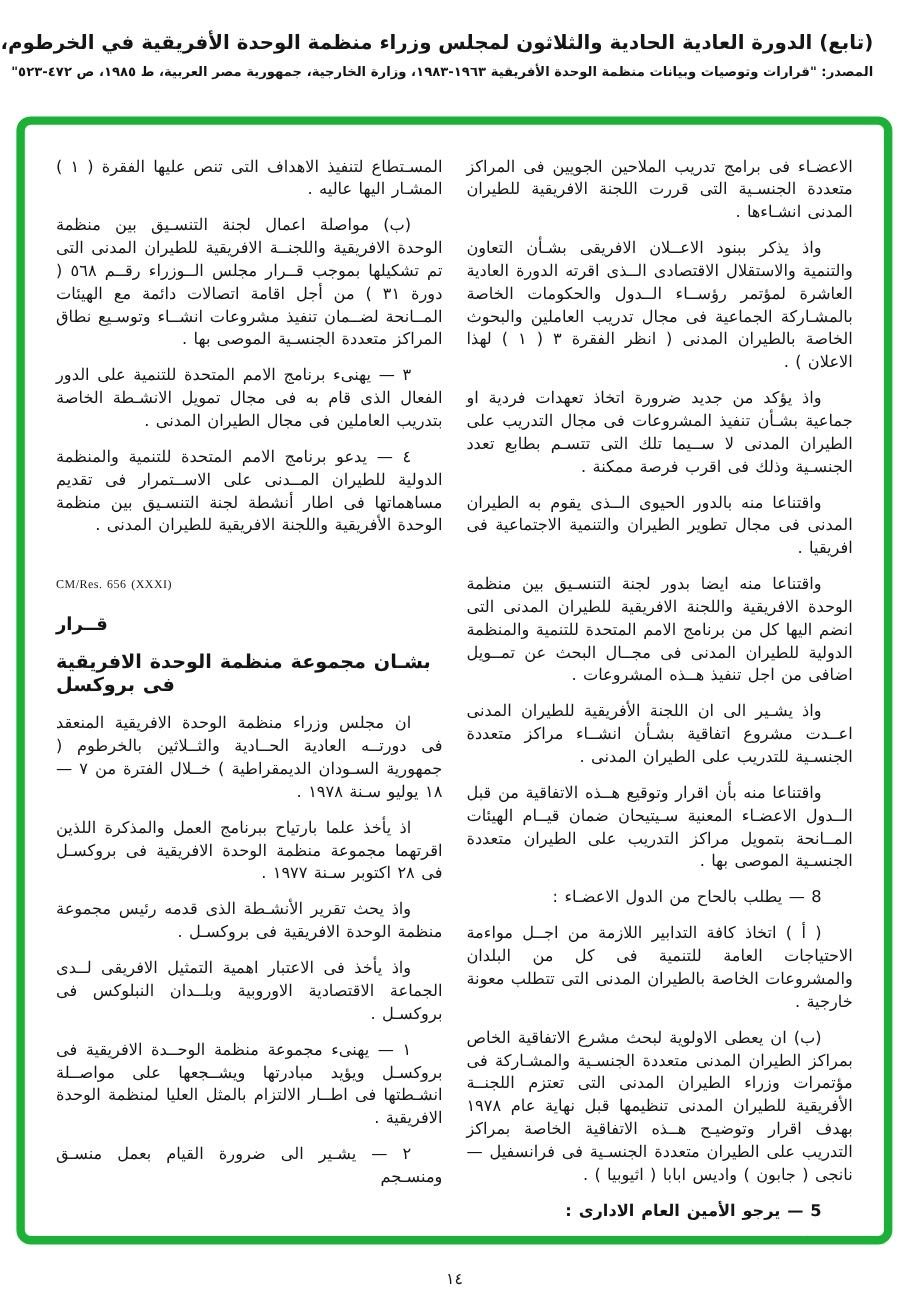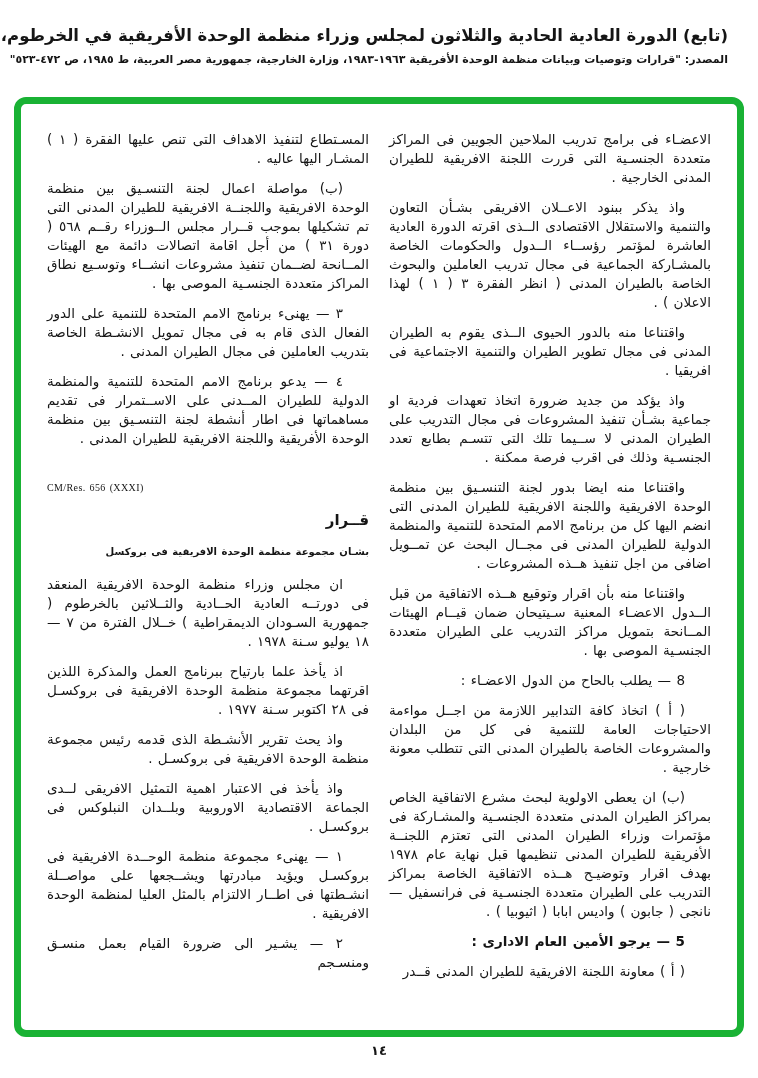--- a/index.html
+++ b/index.html
@@ -63,71 +63,72 @@
     margin: 0 0 11px 0;
     font-size: 13.5px;
     line-height: 19px;
     text-align: justify;
     text-indent: 26px;
     word-spacing: 1px;
   }
   .p.first { text-indent: 0; }
   .p.b { font-weight: bold; }
   .p.ctr {
-    text-align: right;
+    text-align: left;
     text-indent: 0;
   }
   .p.ltr {
     direction: ltr;
     text-align: left;
     text-indent: 0;
     font-family: "Liberation Serif", serif;
     font-size: 10px;
     letter-spacing: 0.4px;
     margin-top: 30px;
     margin-bottom: 14px;
   }
   .p.res-title {
     font-size: 15px;
     margin: 10px 0 12px 0;
   }
   .p.res-subject {
-    font-size: 10px;
+    font-size: 16px;
     margin-bottom: 14px;
   }
   
   .pagenum {
     position: absolute;
-    bottom: 20px;
+    bottom: 4px;
     left: 0;
     right: 0;
     text-align: center;
     font-size: 13px;
-    font-weight: bold;
+    font-weight: normal;
     letter-spacing: 3px;
   }
 </style>
 </head>
 <body>
 
 <div class="page">
 
   <div class="hdr">
     <div class="hdr-title">(تابع) الدورة العادية الحادية والثلاثون لمجلس وزراء منظمة الوحدة الأفريقية في الخرطوم، ٧-١٨ يوليه ١٩٧٨</div>
     <div class="hdr-source">المصدر: "قرارات وتوصيات وبيانات منظمة الوحدة الأفريقية ١٩٦٣-١٩٨٣، وزارة الخارجية، جمهورية مصر العربية، ط ١٩٨٥، ص ٤٧٢-٥٢٣"</div>
   </div>
 
   <div class="frame">
 
     <div class="col">
-      <p class="p first">الاعضـاء فى برامج تدريب الملاحين الجويين فى المراكز متعددة الجنسـية التى قررت اللجنة الافريقية للطيران المدنى الخارجية .</p>
+      <p class="p first">الاعضـاء فى برامج تدريب الملاحين الجويين فى المراكز متعددة الجنسـية التى قررت اللجنة الافريقية للطيران المدنى انشـاءها .</p>
       <p class="p">واذ يذكر ببنود الاعــلان الافريقى بشـأن التعاون والتنمية والاستقلال الاقتصادى الــذى اقرته الدورة العادية العاشرة لمؤتمر رؤســاء الــدول والحكومات الخاصة بالمشـاركة الجماعية فى مجال تدريب العاملين والبحوث الخاصة بالطيران المدنى ( انظر الفقرة ٣ ( ١ ) لهذا الاعلان ) .</p>
+      <p class="p">واذ يؤكد من جديد ضرورة اتخاذ تعهدات فردية او جماعية بشـأن تنفيذ المشروعات فى مجال التدريب على الطيران المدنى لا ســيما تلك التى تتسـم بطابع تعدد الجنسـية وذلك فى اقرب فرصة ممكنة .</p>
       <p class="p">واقتناعا منه بالدور الحيوى الــذى يقوم به الطيران المدنى فى مجال تطوير الطيران والتنمية الاجتماعية فى افريقيا .</p>
-      <p class="p">واذ يؤكد من جديد ضرورة اتخاذ تعهدات فردية او جماعية بشـأن تنفيذ المشروعات فى مجال التدريب على الطيران المدنى لا ســيما تلك التى تتسـم بطابع تعدد الجنسـية وذلك فى اقرب فرصة ممكنة .</p>
       <p class="p">واقتناعا منه ايضا بدور لجنة التنسـيق بين منظمة الوحدة الافريقية واللجنة الافريقية للطيران المدنى التى انضم اليها كل من برنامج الامم المتحدة للتنمية والمنظمة الدولية للطيران المدنى فى مجــال البحث عن تمــويل اضافى من اجل تنفيذ هــذه المشروعات .</p>
+      <p class="p">واذ يشـير الى ان اللجنة الأفريقية للطيران المدنى اعــدت مشروع اتفاقية بشـأن انشــاء مراكز متعددة الجنسـية للتدريب على الطيران المدنى .</p>
       <p class="p">واقتناعا منه بأن اقرار وتوقيع هــذه الاتفاقية من قبل الــدول الاعضـاء المعنية سـيتيحان ضمان قيــام الهيئات المــانحة بتمويل مراكز التدريب على الطيران متعددة الجنسـية الموصى بها .</p>
       <p class="p">8 — يطلب بالحاح من الدول الاعضـاء :</p>
       <p class="p">( أ ) اتخاذ كافة التدابير اللازمة من اجــل مواءمة الاحتياجات العامة للتنمية فى كل من البلدان والمشروعات الخاصة بالطيران المدنى التى تتطلب معونة خارجية .</p>
       <p class="p">(ب) ان يعطى الاولوية لبحث مشرع الاتفاقية الخاص بمراكز الطيران المدنى متعددة الجنسـية والمشـاركة فى مؤتمرات وزراء الطيران المدنى التى تعتزم اللجنــة الأفريقية للطيران المدنى تنظيمها قبل نهاية عام ١٩٧٨ بهدف اقرار وتوضيـح هــذه الاتفاقية الخاصة بمراكز التدريب على الطيران متعددة الجنسـية فى فرانسفيل — نانجى ( جابون ) واديس ابابا ( اثيوبيا ) .</p>
       <p class="p b">5 — يرجو الأمين العام الادارى :</p>
       <p class="p">( أ ) معاونة اللجنة الافريقية للطيران المدنى قــدر</p>
     </div>
 
     <div class="col">
       <p class="p first">المسـتطاع لتنفيذ الاهداف التى تنص عليها الفقرة ( ١ ) المشـار اليها عاليه .</p>

